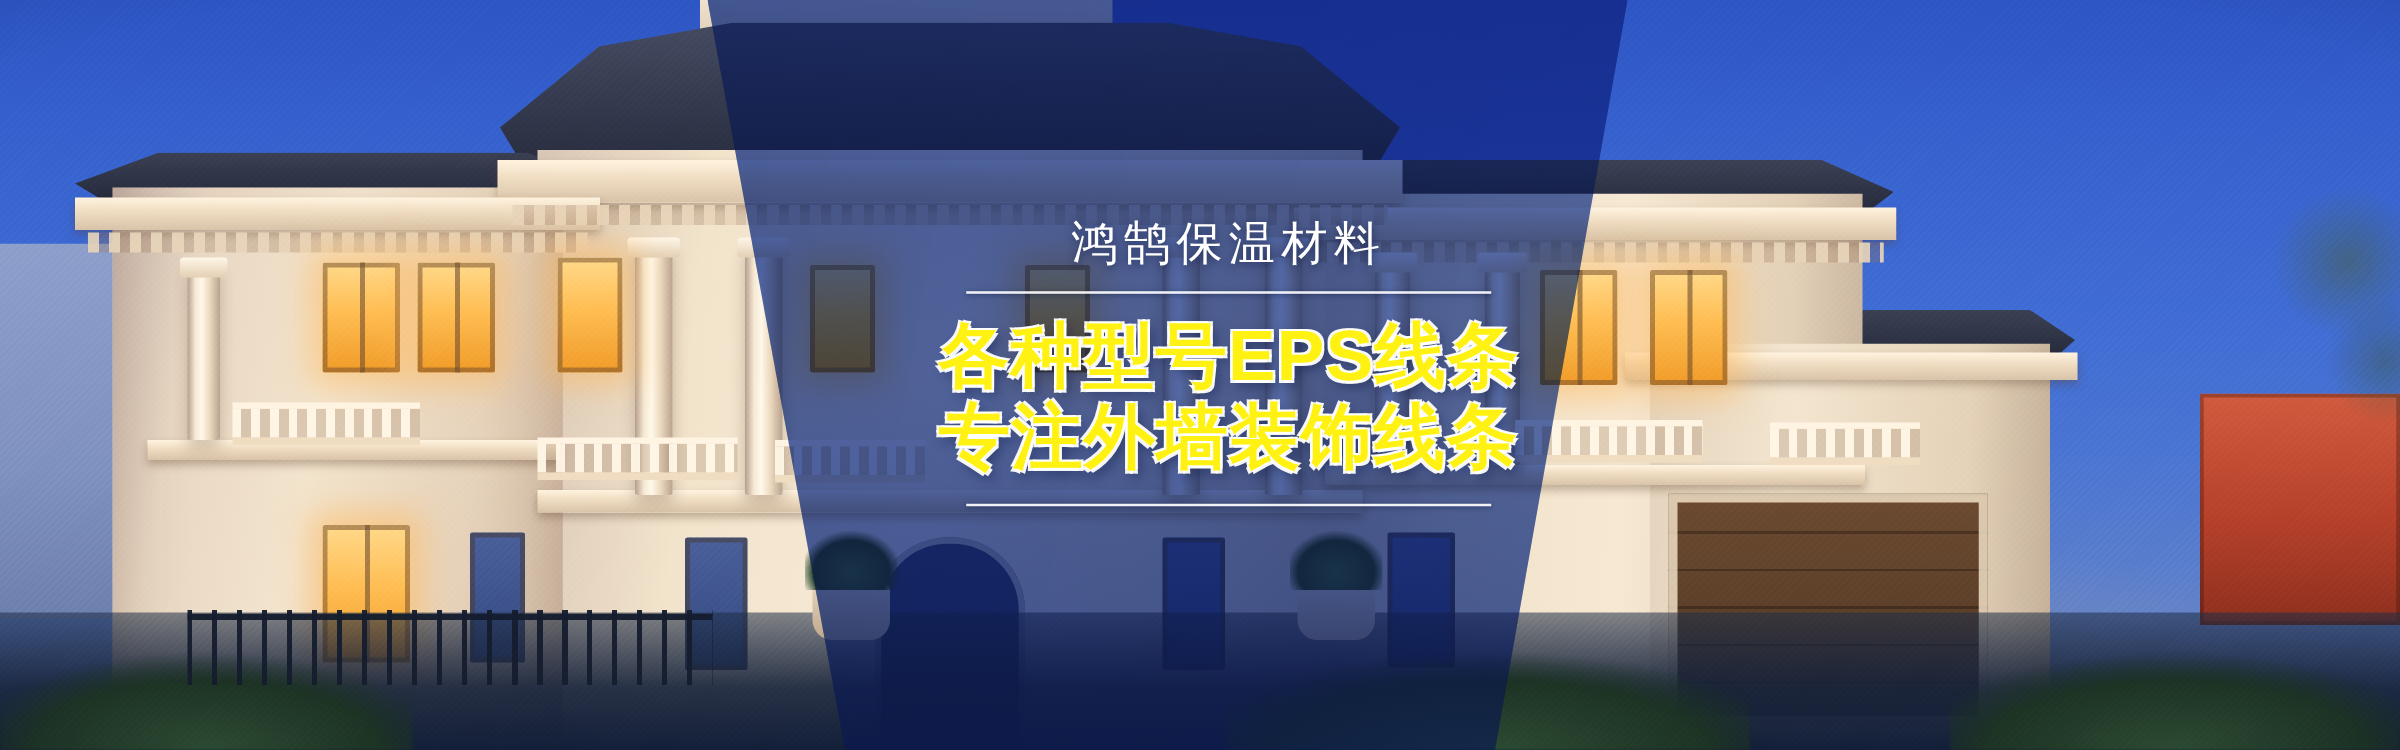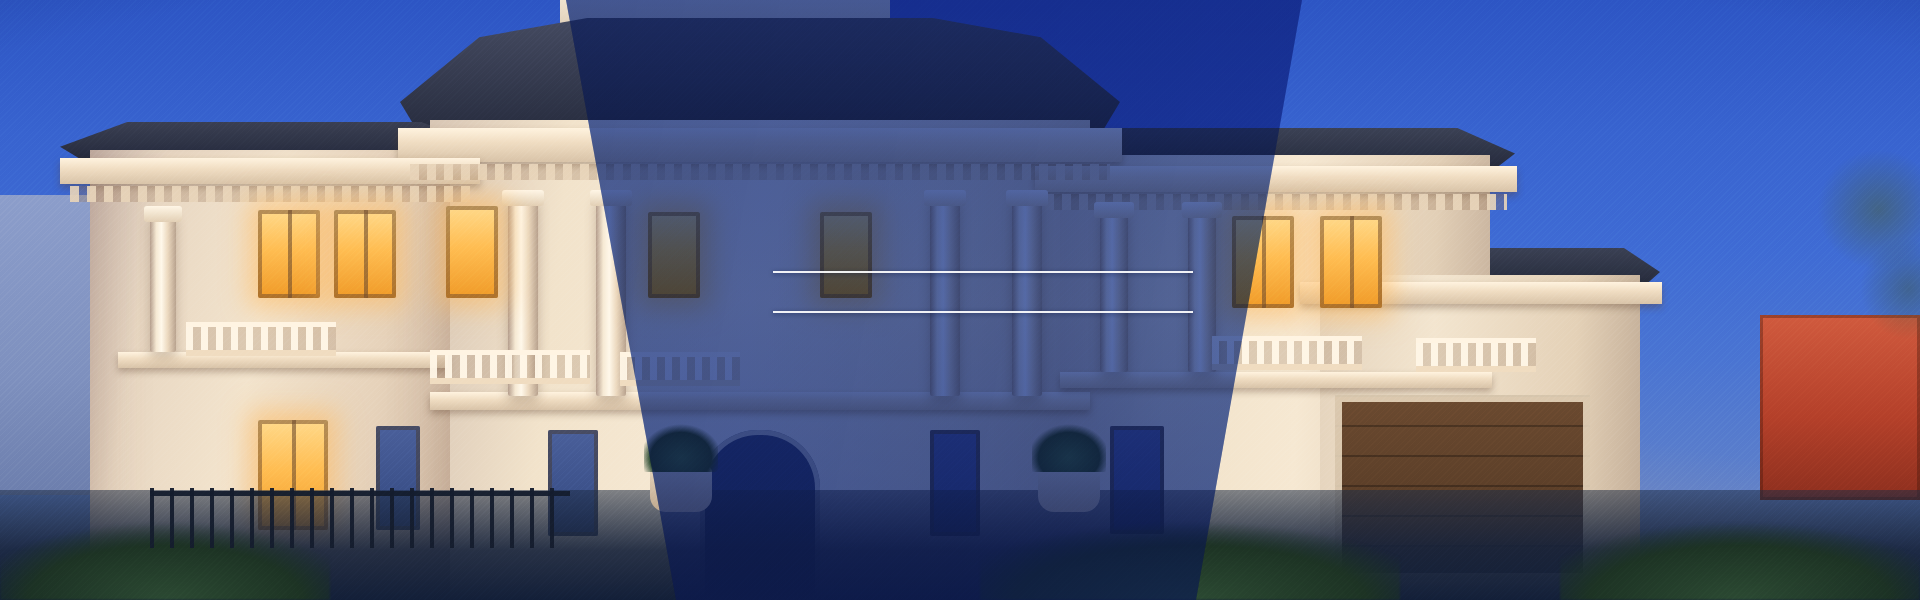--- a/index.html
+++ b/index.html
@@ -389,23 +389,26 @@
     <div class="vignette"></div>
   </div>
 
   <div class="overlay"></div>
   <div class="overlay2"></div>
   <div class="sweep"></div>
 
   <div class="textblock">
     <div class="inner">
 
+      <div class="subtitle">鸿鹄保温材料</div>
 
       <div class="rule top"></div>
 
-
+      <div class="headline">各种型号EPS线条</div>
+
+      <div class="headline">专注外墙装饰线条</div>
 
       <div class="rule bottom"></div>
 
     </div>
   </div>
 
 </div>
 
 </body></html>

